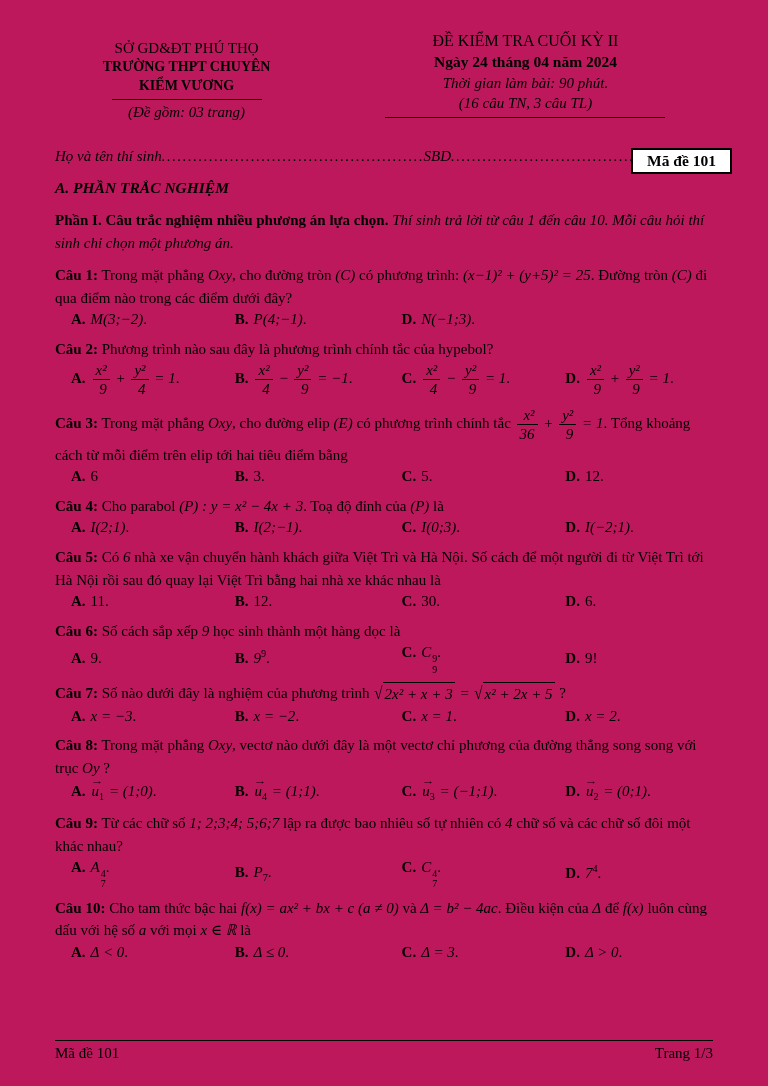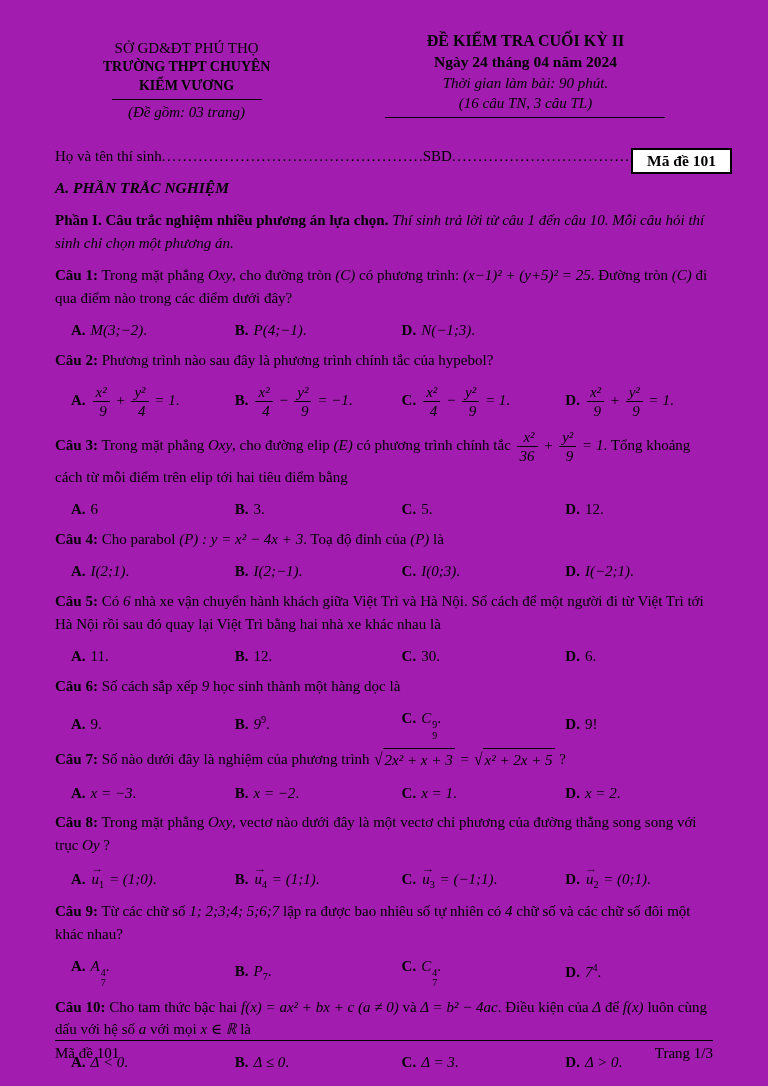--- a/index.html
+++ b/index.html
@@ -1,57 +1,57 @@
 <!DOCTYPE html>
 <html lang="vi"><head>
 <meta charset="utf-8">
 <style>
   html,body{margin:0;padding:0;background:#e8e8e8;}
   #page{
     position:relative;
     width:768px;height:1086px;
     margin:0 auto;
-    background:#a21caf;
+    background:#be185d;
     box-sizing:border-box;
     padding:30px 55px 70px 55px;
     font-family:"Liberation Serif","DejaVu Serif",serif;
     font-size:15px;color:#000;
     overflow:hidden;
   }
   
   .hdr{display:flex;justify-content:space-between;align-items:flex-start;}
   .hdr-left{width:40%;text-align:center;line-height:1.35;padding-top:8px;}
   .hdr-right{width:57%;text-align:center;line-height:1.35;}
   .hl1{font-size:15px;}
   .hl2,.hl3{font-weight:bold;font-size:14px;}
   .hrule-left{width:150px;border-top:1.2px solid #000;margin:3px auto 2px auto;}
   .hl4{font-style:italic;}
-  .hr1{font-weight:bold;font-size:16px;}
+  .hr1{font-weight:normal;font-size:16px;}
   .hr2,.hr3{font-weight:bold;font-size:15.5px;}
   .hr4,.hr5{font-style:italic;}
   .hrule-right{width:280px;border-top:1.2px solid #000;margin:4px auto 0 auto;}
   .code-box{
     position:absolute;top:148px;right:36px;
     border:2px solid #000;padding:2px 14px;
     font-weight:bold;font-size:15.5px;background:#fff;
   }
   
-  .student-line{display:flex;align-items:baseline;margin-top:26px;white-space:nowrap;}
+  .student-line{display:flex;align-items:baseline;font-style:italic;margin-top:26px;white-space:nowrap;}
   .dotfill{flex:1;overflow:hidden;letter-spacing:1.5px;color:#000;}
   
   .section-a{font-weight:bold;margin-top:14px;font-size:15.5px;font-style:italic;}
   .part1{margin-top:12px;line-height:1.5;}
   .part1 .p1b{font-weight:bold;}
   .part1 .p1i{font-style:italic;}
   
   #questions{margin-top:10px;}
   .question{margin-bottom:4px;}
   .stem{margin:0;line-height:1.5;}
   .qlabel{font-weight:bold;}
-  .options{display:grid;grid-template-columns:25.5% 26% 25.5% 23%;padding-left:16px;margin:11px 0 7px 0;align-items:center;}
+  .options{display:grid;grid-template-columns:25.5% 26% 25.5% 23%;padding-left:16px;margin:0 0 7px 0;align-items:center;}
   .option{line-height:1.45;}
   .letter{font-weight:bold;margin-right:5px;}
   
   .mi{font-style:italic;}
   .frac{display:inline-block;text-align:right;vertical-align:middle;margin:1px 2px;line-height:1.1;}
   .fn{display:block;border-bottom:1.1px solid #000;padding:0 3px 1px 3px;font-style:italic;}
   .fd{display:block;padding:1px 3px 0 3px;font-style:italic;}
   .sqrt{display:inline-flex;align-items:flex-start;margin:0 1px;}
   .rad{font-style:normal;transform:scaleY(1.15);display:inline-block;}
   .sqb{border-top:1.1px solid #000;padding:0 2px;font-style:italic;}

